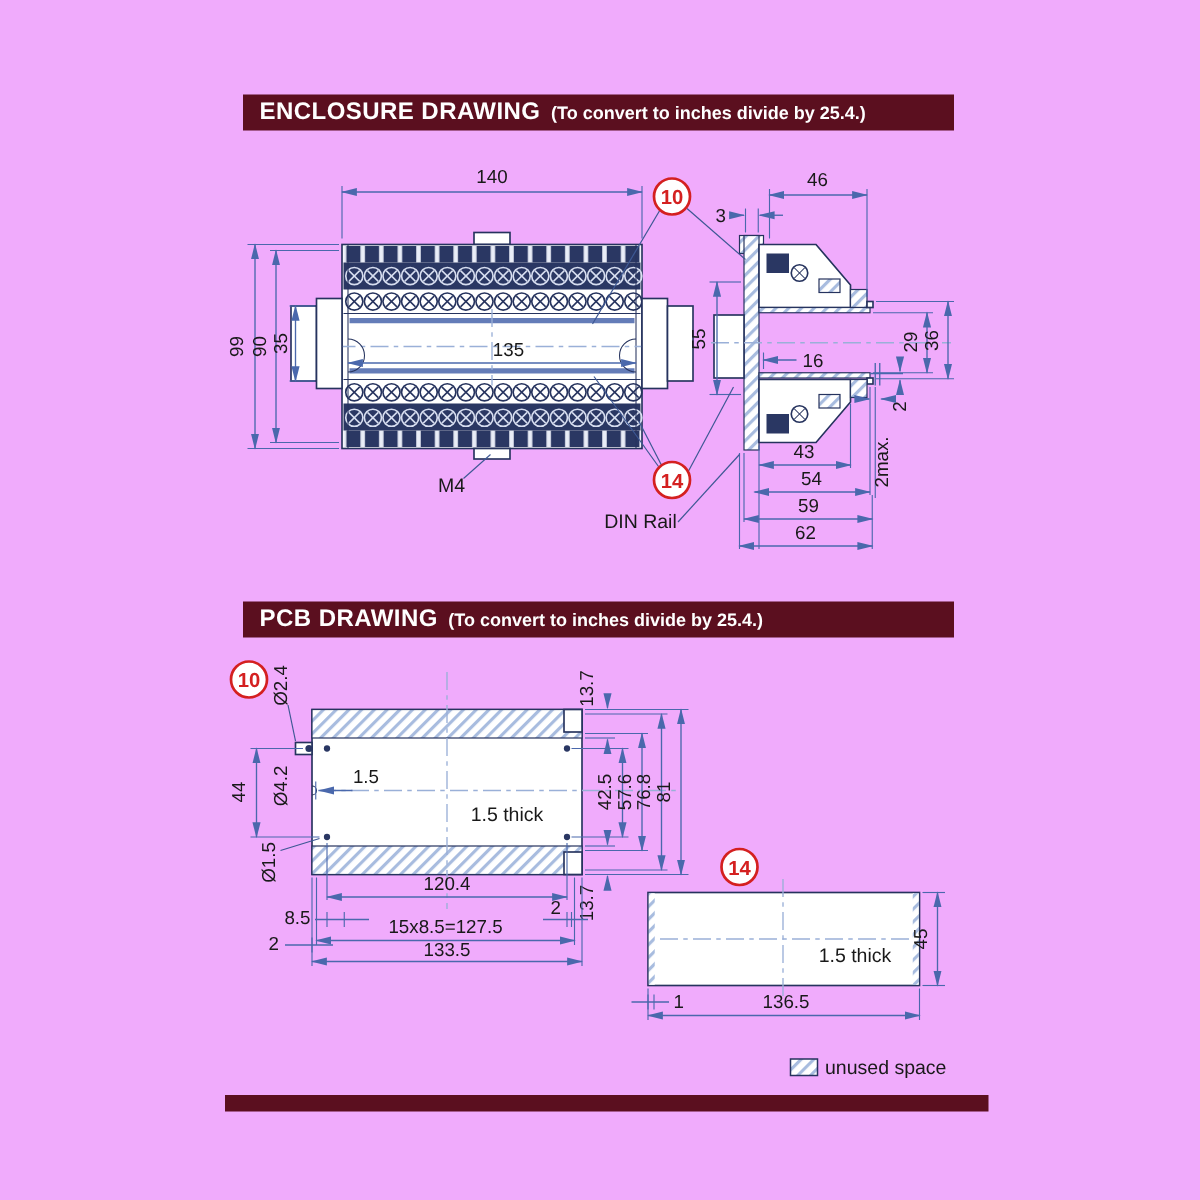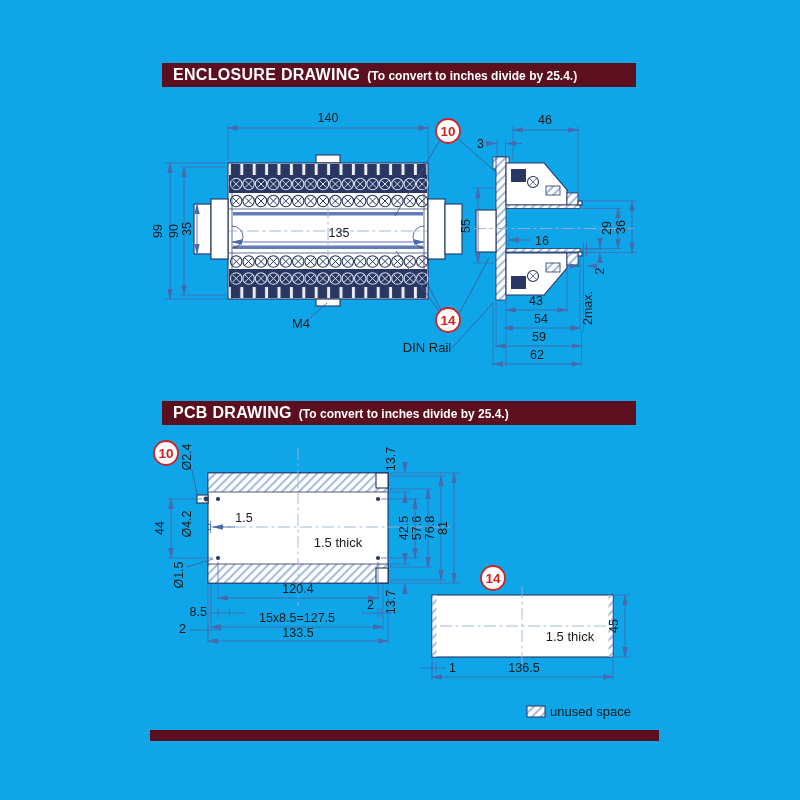--- a/index.html
+++ b/index.html
@@ -1,16 +1,16 @@
 <!DOCTYPE html>
 <html><head>
 <meta charset="utf-8">
 <style>
   html,body{margin:0;padding:0;background:#fff;}
-  #page{position:relative;width:800px;height:800px;background:#0ea5e9;font-family:"Liberation Sans",sans-serif;overflow:hidden;}
+  #page{position:relative;width:800px;height:800px;background:#f0abfc;font-family:"Liberation Sans",sans-serif;overflow:hidden;}
   .hdr{position:absolute;left:162px;width:474px;height:24px;background:#5b0f1f;color:#fff;
        display:flex;align-items:baseline;gap:7px;padding:0 0 0 11px;box-sizing:border-box;}
   .hdr .t{font-size:16px;font-weight:bold;letter-spacing:.3px;line-height:23px;}
   .hdr .s{font-size:12px;font-weight:bold;text-align:center;}
   #hdr1{top:63px;} #hdr2{top:401px;}
   #botbar{position:absolute;left:150px;top:730px;width:509px;height:11px;background:#5b0f1f;}
   svg{position:absolute;left:0;top:0;}
   .of{fill:#fff;stroke:#26335e;stroke-width:1.1}
   .ot{fill:none;stroke:#26335e;stroke-width:.7}
   .dk{fill:#2a3763}

